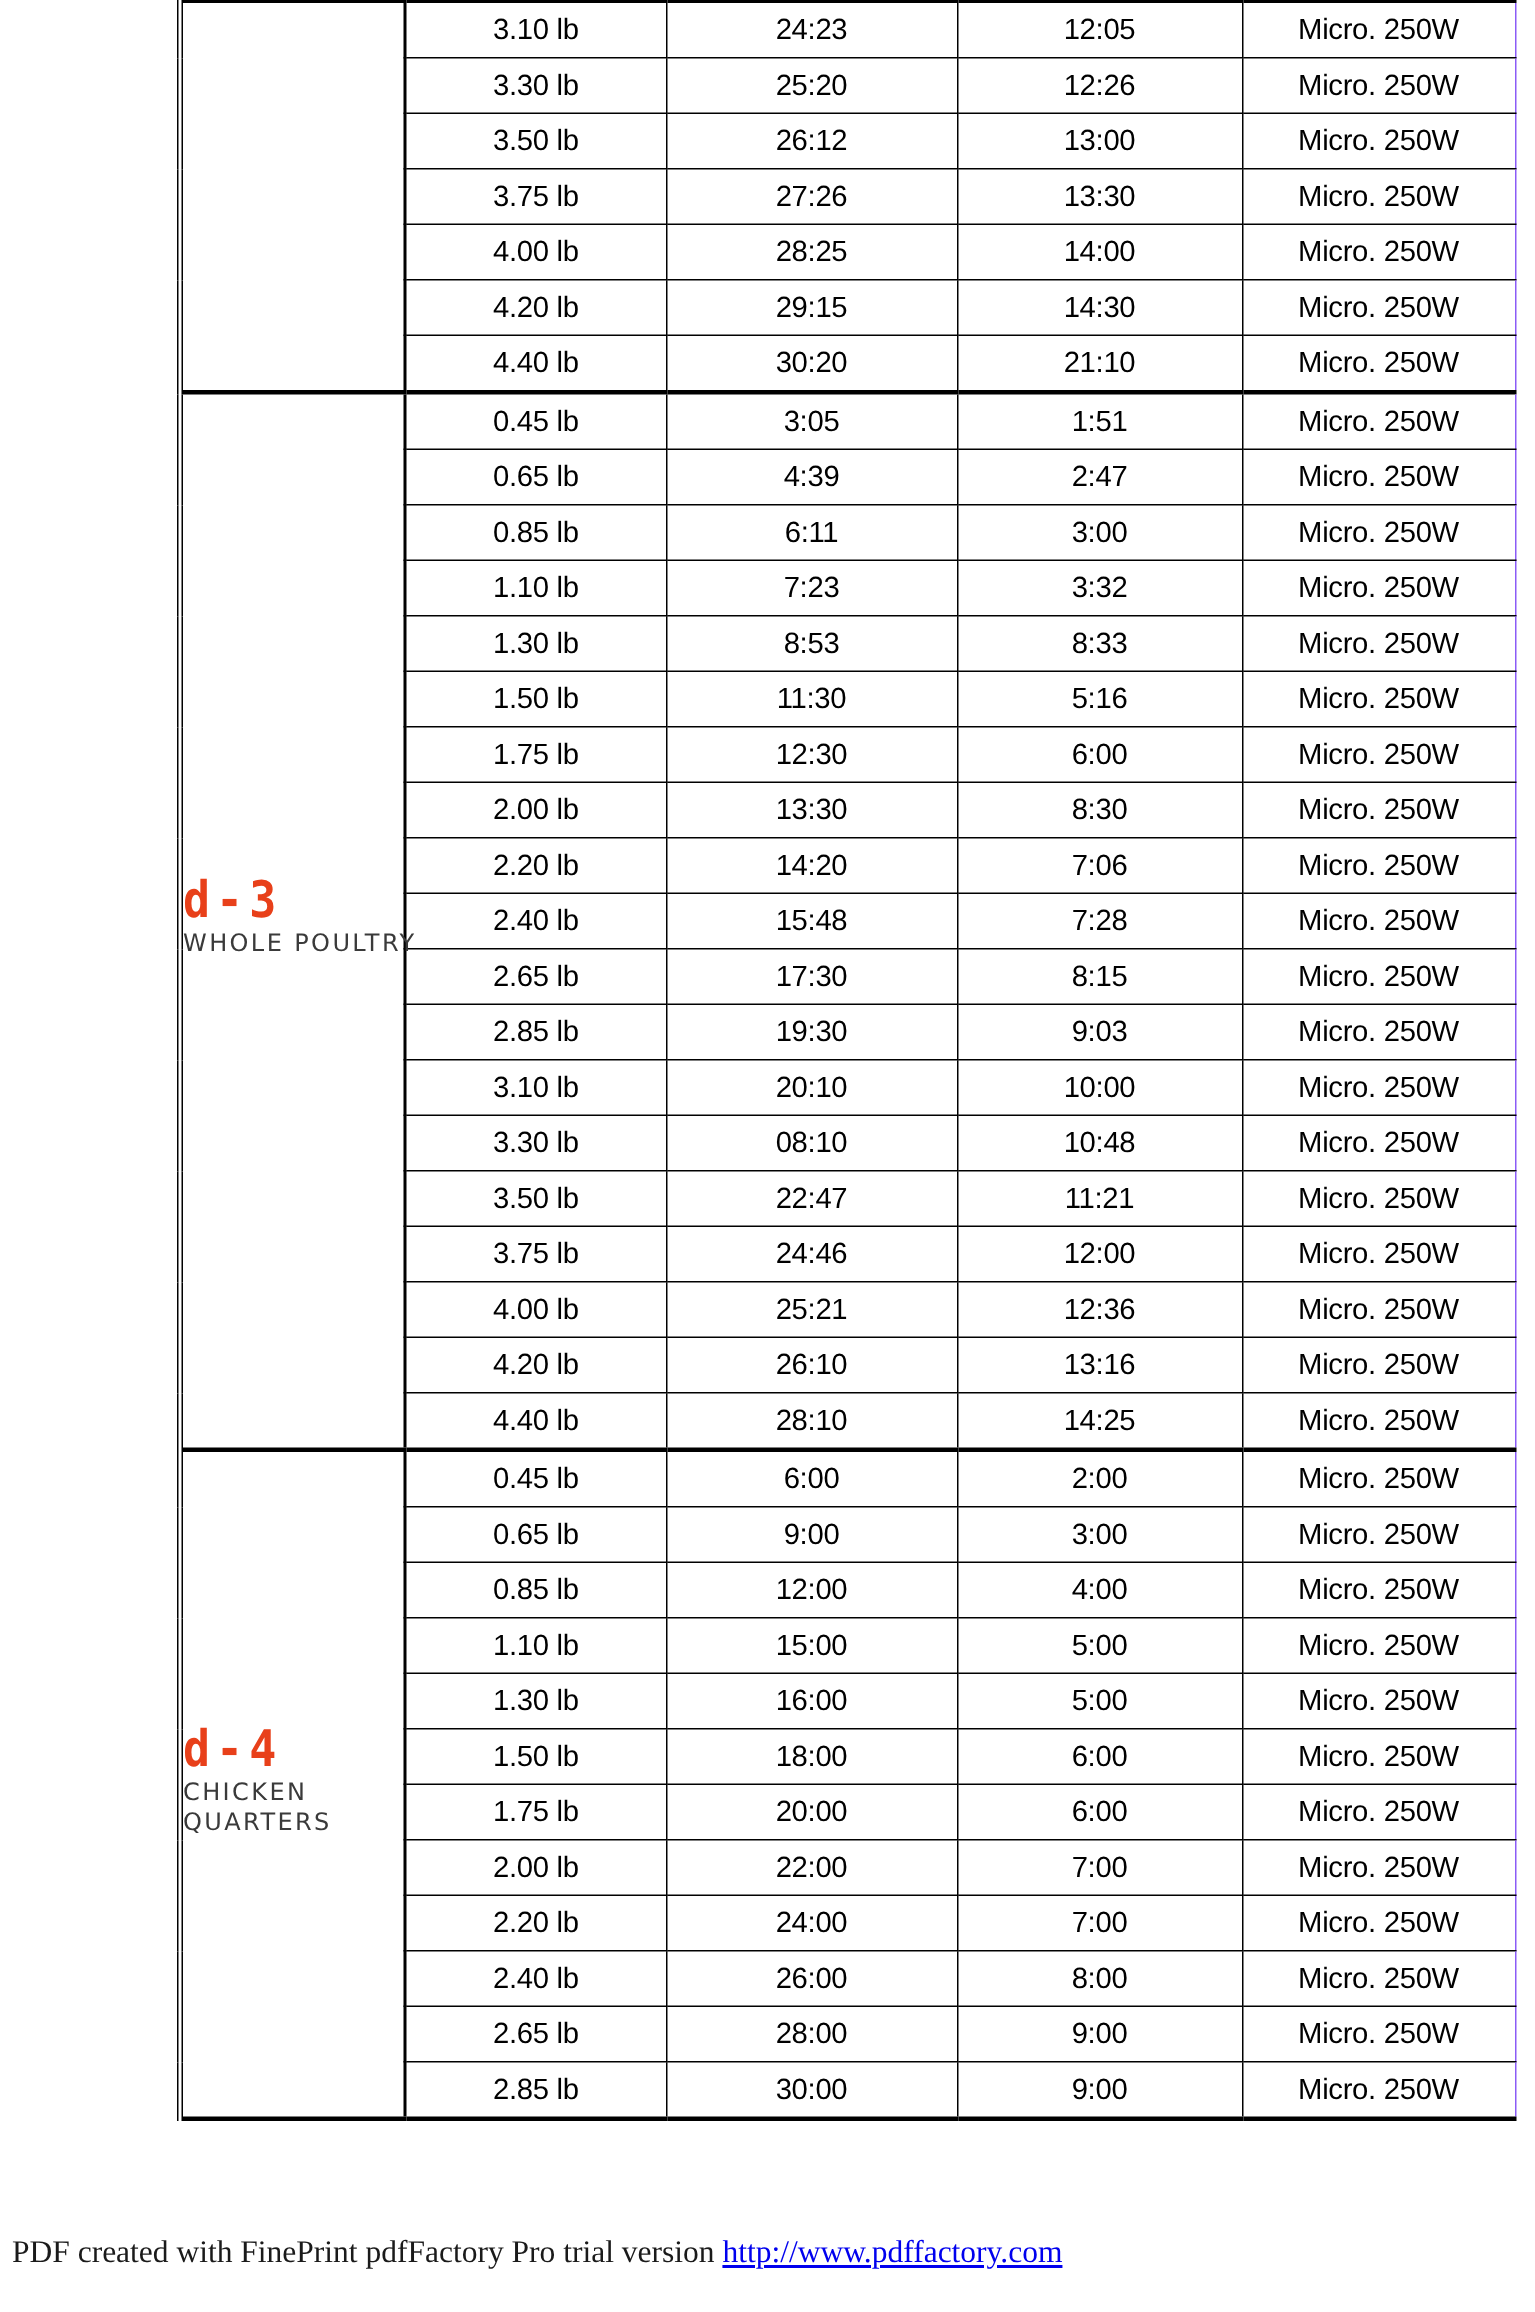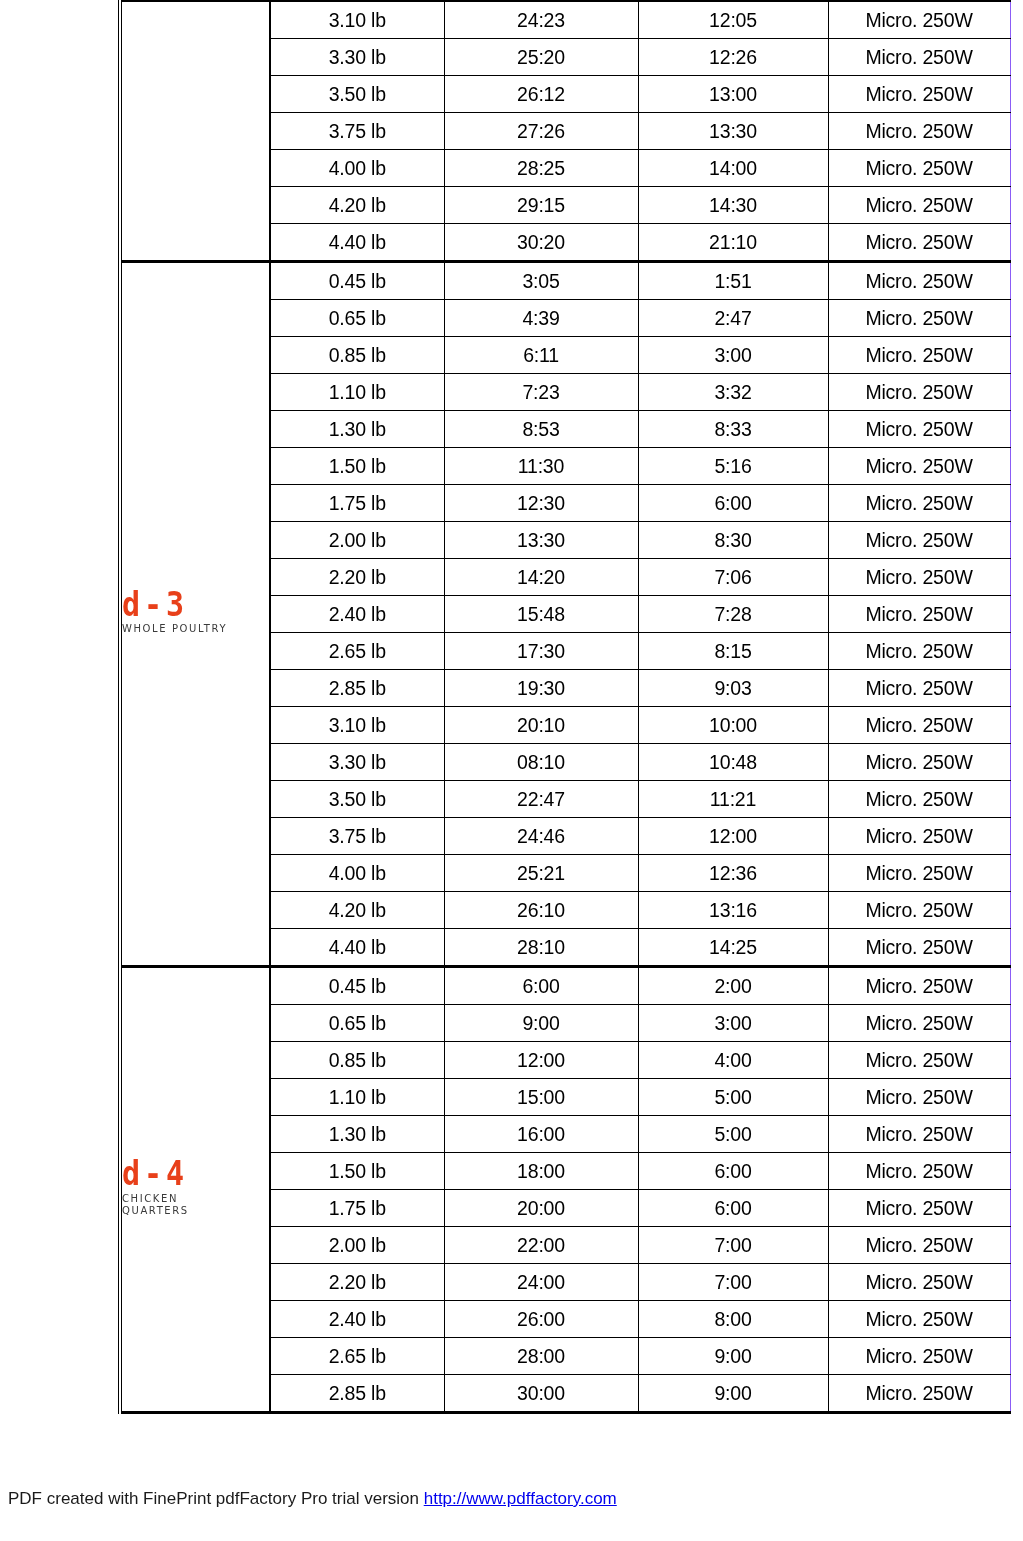--- a/index.html
+++ b/index.html
@@ -74,33 +74,33 @@
     font-size: 30px;
     letter-spacing: 4px;
     line-height: 1.05;
     transform: scaleY(1.12);
     margin-bottom: 3px;
   }
   .seg-name {
     display: block;
     color: #3a3a3a;
     font-family: "DejaVu Sans", sans-serif;
-    font-size: 10px;
+    font-size: 16px;
     letter-spacing: 1.6px;
     line-height: 1.22;
     font-weight: 500;
   }
 
   
   .footer {
     position: absolute;
     left: 8px;
     top: 1489px;
-    font-family: Liberation Sans, sans-serif;
-    font-size: 17px;
+    font-family: Liberation Serif, serif;
+    font-size: 21px;
     color: #1a1a1a;
     white-space: nowrap;
   }
   .footer a {
     color: #0000EE;
     text-decoration: underline;
   }
 </style>
 </head>
 <body>

